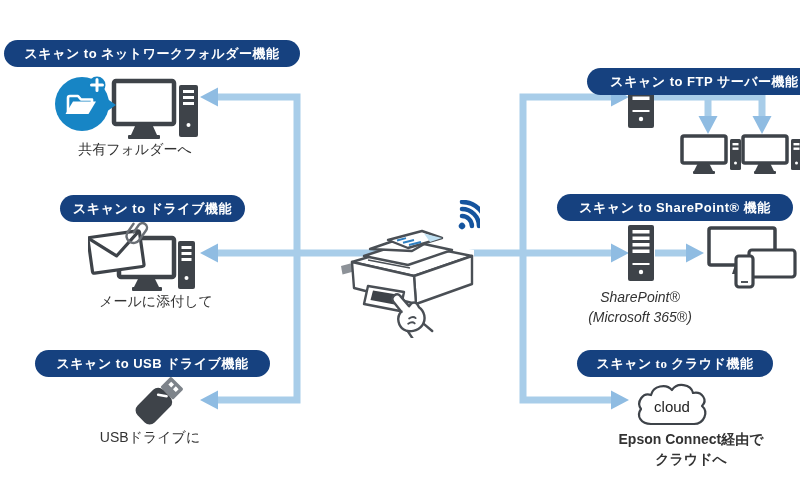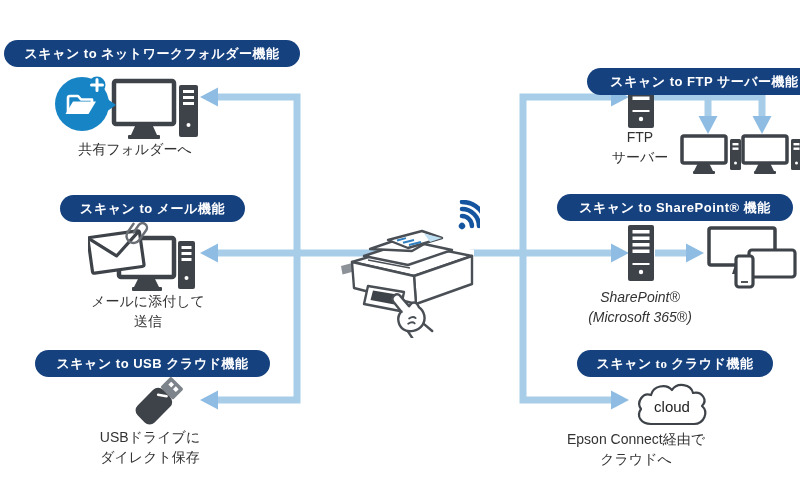--- a/index.html
+++ b/index.html
@@ -188,43 +188,37 @@
 
     <g transform="translate(122,26) rotate(45)" stroke="var(--wifi-blue)" fill="none" stroke-width="4.5" stroke-linecap="round">
       <circle cx="0" cy="0" r="3.2" fill="var(--wifi-blue)" stroke="none"></circle>
       <path d="M-7,-7 A10,10 0 0 1 7,-7"></path>
       <path d="M-12,-12 A17,17 0 0 1 12,-12"></path>
       <path d="M-17,-17 A24,24 0 0 1 17,-17"></path>
     </g>
   </svg>
 
   <div class="badge" style="left:4px;top:40px;width:296px;">スキャン to ネットワークフォルダー機能</div>
-  <div class="badge" style="left:60px;top:195px;width:185px;">スキャン to メール機能</div>
-  <div class="badge" style="left:35px;top:350px;width:235px;">スキャン to USB クラウド機能</div>
+  <div class="badge" style="left:60px;top:195px;width:185px;">スキャン to ドライブ機能</div>
+  <div class="badge" style="left:35px;top:350px;width:235px;">スキャン to USB ドライブ機能</div>
   <div class="badge" style="left:587px;top:42px;width:235px;margin-top:26px;">スキャン to FTP サーバー機能</div>
   <div class="badge" style="left:557px;top:194px;width:236px;text-align:right;">スキャン to SharePoint® 機能</div>
   <div class="badge" style="left:577px;top:350px;width:196px;font-family:Liberation Serif, serif;">スキャン to クラウド機能</div>
 
   <div class="caption" style="left:55px;top:140px;width:160px;">
     <span>共有フォルダーへ</span>
   </div>
-  <div class="caption" style="left:68px;top:292px;width:160px;">
+  <div class="caption" style="left:76px;top:292px;width:160px;">
     <span>メールに添付して</span>
-    <span>送信</span>
   </div>
   <div class="caption" style="left:70px;top:428px;width:160px;">
     <span>USBドライブに</span>
-    <span>ダイレクト保存</span>
-  </div>
-  <div class="caption" style="left:600px;top:128px;width:80px;">
-    <span>FTP</span>
-    <span>サーバー</span>
   </div>
   <div class="caption" style="left:560px;top:288px;width:160px;font-style:italic;">
     <span>SharePoint®</span>
     <span>(Microsoft 365®)</span>
   </div>
-  <div class="caption" style="left:556px;top:430px;width:160px;">
+  <div class="caption" style="left:611px;top:430px;width:160px;font-weight:bold;">
     <span>Epson Connect経由で</span>
     <span>クラウドへ</span>
   </div>
 
 </div>
 
 </body></html>

